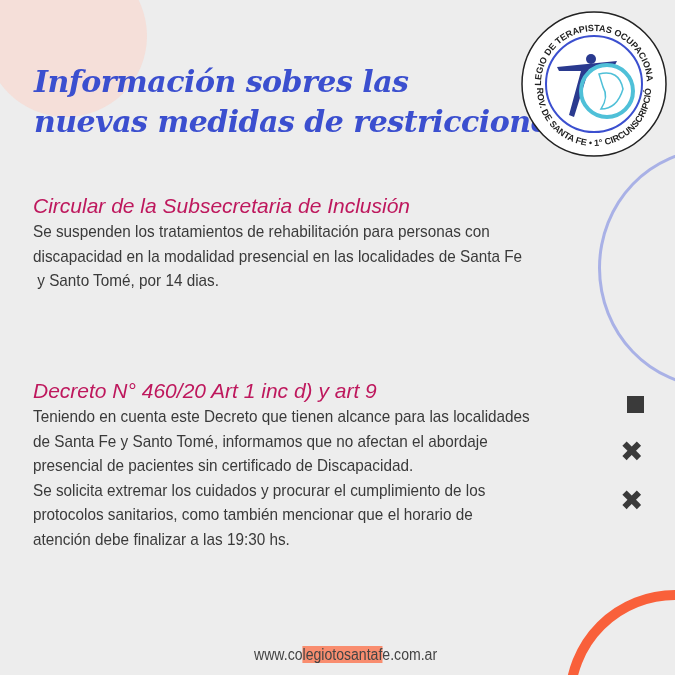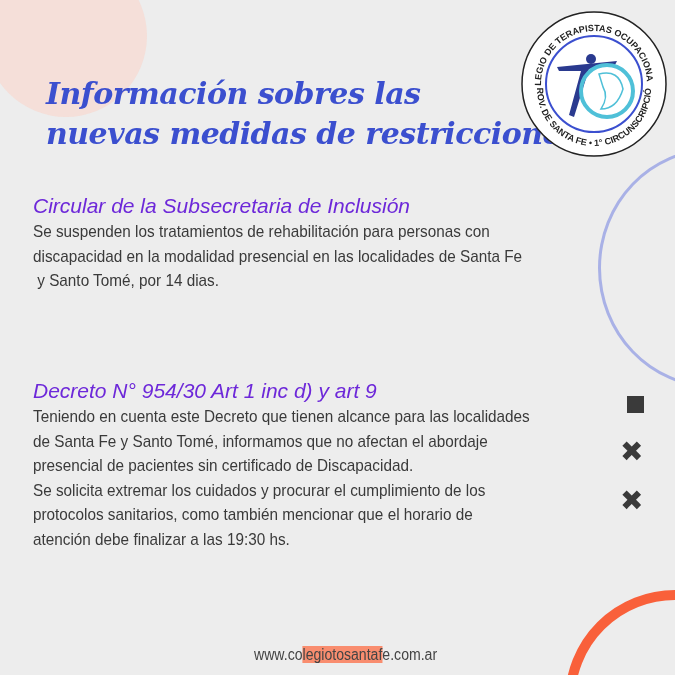--- a/index.html
+++ b/index.html
@@ -1,24 +1,24 @@
 <!DOCTYPE html>
 <html><head>
 <meta charset="utf-8">
 <style>
   html, body { margin:0; padding:0; }
   body { width:675px; height:675px; overflow:hidden; background:#ededed; position:relative; font-family:"Liberation Sans", sans-serif; }
   .abs { position:absolute; }
   .peach-circle { left:-15px; top:-45px; width:162px; height:162px; border-radius:50%; background:#f5ddd6; opacity:0.9; }
   .lav-ring { left:598px; top:148px; width:230px; height:240px; border-radius:50%; border:3px solid #a9b1e6; box-sizing:border-box; }
   .orange-ring { left:565px; top:590px; width:220px; height:220px; border-radius:50%; border:10px solid #f9603a; box-sizing:border-box; }
-  .title { left:30px; top:58px; color:#3b4fcf; font-family:"DejaVu Serif", serif; font-style:italic; font-weight:bold; font-size:30px; line-height:40px; letter-spacing:-0.5px; margin:16px; }
+  .title { left:30px; top:58px; color:#3b4fcf; font-family:"DejaVu Serif", serif; font-style:italic; font-weight:bold; font-size:30px; line-height:40px; letter-spacing:-0.5px; margin:4px; }
   .title span { display:block; }
   .logo { left:519px; top:9px; width:150px; height:150px; }
-  .sec-h { color:#6d28d9; font-style:italic; font-size:21px; line-height:29px; font-family:"Liberation Sans", sans-serif; margin:0; }
+  .sec-h { color:#be185d; font-style:italic; font-size:21px; line-height:29px; font-family:"Liberation Sans", sans-serif; margin:0; }
   .sec-p { color:#3a3a3a; font-size:17px; line-height:24.5px; font-family:"Liberation Sans", sans-serif; margin:0; transform:scaleX(0.9); transform-origin:left; white-space:nowrap; }
   .sec1 { left:33px; top:191px; }
   .sec2 { left:33px; top:376px; }
   .sq { left:627px; top:396px; width:17px; height:17px; background:#3a3a3a; }
   .x-icon { color:#3a3a3a; font-size:28px; font-weight:bold; line-height:28px; font-family:"DejaVu Sans", sans-serif; }
   .x1 { left:620px; top:438px; }
   .x2 { left:620px; top:487px; }
   .url { left:254px; top:646px; font-size:16px; color:#444; transform:scaleX(0.88); transform-origin:left; white-space:nowrap; }
   .url .hl { background:#f98d6f; }
 </style>
@@ -54,21 +54,21 @@
 </svg>
 
 <div class="abs sec1">
   <p class="sec-h">Circular de la Subsecretaria de Inclusión</p>
   <p class="sec-p">Se suspenden los tratamientos de rehabilitación para personas con</p>
   <p class="sec-p">discapacidad en la modalidad presencial en las localidades de Santa Fe</p>
   <p class="sec-p" style="white-space:pre;"> y Santo Tomé, por 14 dias.</p>
 </div>
 
 <div class="abs sec2">
-  <p class="sec-h">Decreto N° 954/30 Art 1 inc d) y art 9</p>
+  <p class="sec-h">Decreto N° 460/20 Art 1 inc d) y art 9</p>
   <p class="sec-p">Teniendo en cuenta este Decreto que tienen alcance para las localidades</p>
   <p class="sec-p">de Santa Fe y Santo Tomé, informamos que no afectan el abordaje</p>
   <p class="sec-p">presencial de pacientes sin certificado de Discapacidad.</p>
   <p class="sec-p">Se solicita extremar los cuidados y procurar el cumplimiento de los</p>
   <p class="sec-p">protocolos sanitarios, como también mencionar que el horario de</p>
   <p class="sec-p">atención debe finalizar a las 19:30 hs.</p>
 </div>
 
 <div class="abs sq"></div>
 <div class="abs x-icon x1">✖</div>

